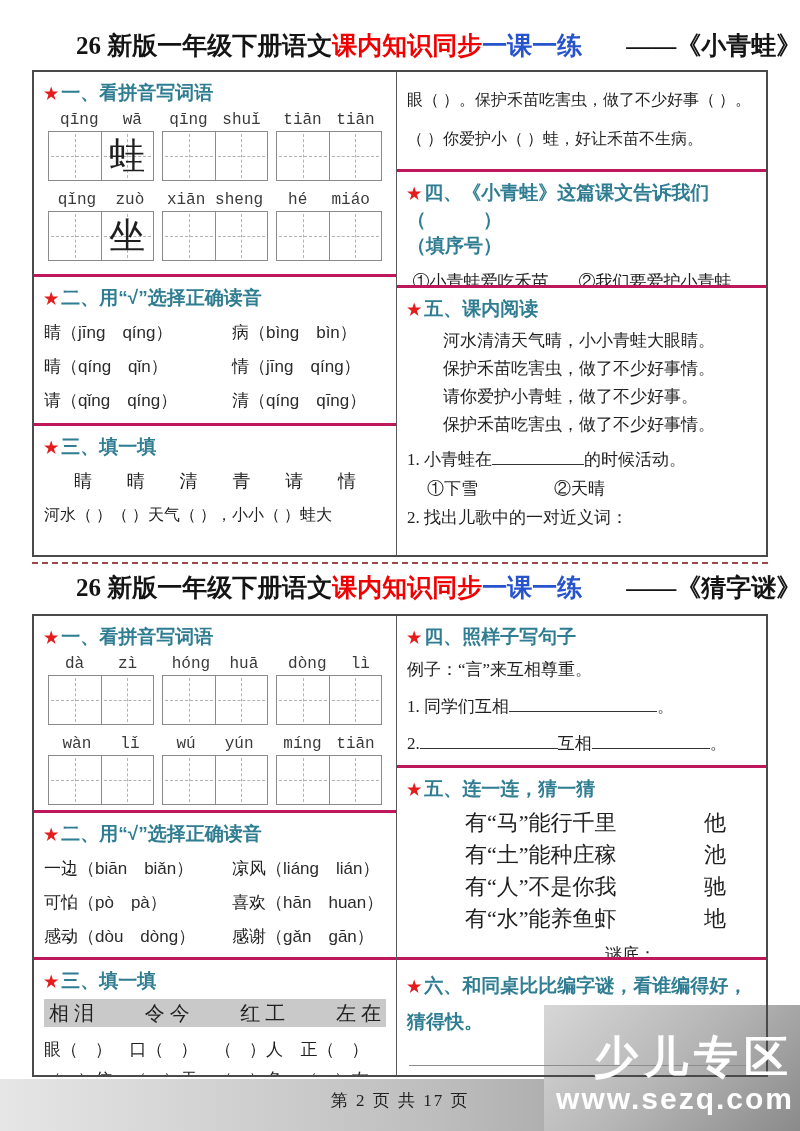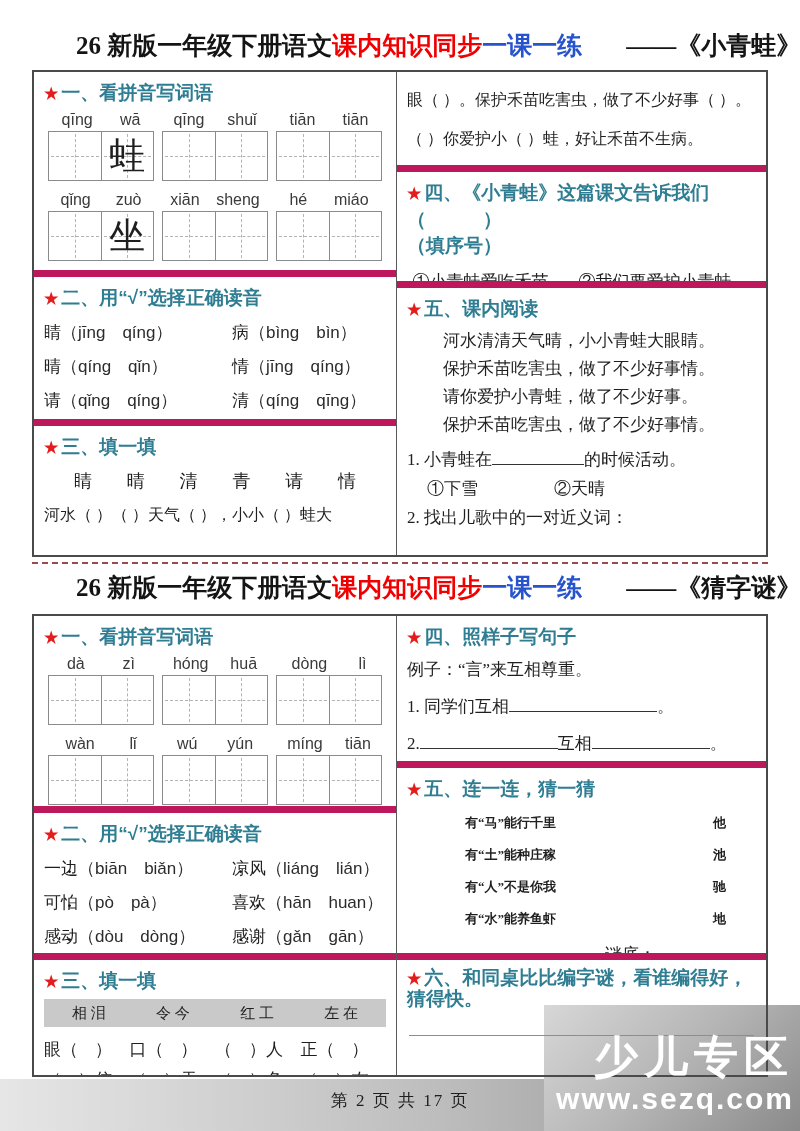--- a/index.html
+++ b/index.html
@@ -15,68 +15,68 @@
   .t-blue{color:#2753cc;}
   .t-black{color:#141414;margin-left:44px;}
 
   
   .ws{display:flex;border:2px solid #4a4a4a;box-sizing:border-box;background:transparent;}
   .ws1{height:487px;margin-top:4px;}
   .ws2{height:463px;}
   .col{box-sizing:border-box;display:flex;flex-direction:column;}
   .col-l{width:363px;border-right:1.5px solid #5a5a5a;}
   .col-r{flex:1;}
-  .sec{box-sizing:border-box;padding:8px 10px 4px 10px;border-bottom:7px solid #be185d;overflow:hidden;}
+  .sec{box-sizing:border-box;padding:8px 10px 4px 10px;border-bottom:3px solid #be185d;overflow:hidden;}
   .sec.last{border-bottom:none;}
 
   .hdr{font-family:"Liberation Sans",sans-serif;font-weight:bold;color:#2f7d92;
        font-size:19px;line-height:26px;margin-bottom:4px;}
   .star{color:#e51c1c;font-size:16px;margin-right:3px;}
 
   
   .pwrow{display:flex;justify-content:space-between;padding:0 4px;margin-bottom:10px;}
   .pwgroup{width:106px;}
-  .pyline{display:flex;justify-content:space-around;font-family:Liberation Sans, sans-serif;
+  .pyline{display:flex;justify-content:space-around;font-family:Liberation Mono, monospace;
           font-size:16px;color:#3a3a3a;margin-bottom:2px;}
   .gridbox{display:flex;border:1px solid #8a8a8a;}
   .cell{position:relative;width:52px;height:48px;}
   .cell + .cell{border-left:1px solid #8a8a8a;}
   .cell::before{content:"";position:absolute;left:50%;top:2px;bottom:2px;border-left:1px dashed #b3b3b3;}
   .cell::after{content:"";position:absolute;top:50%;left:2px;right:2px;border-top:1px dashed #b3b3b3;}
   .hanzi{position:relative;z-index:1;display:block;text-align:center;font-size:36px;line-height:48px;}
 
   
   .choice-grid{display:grid;grid-template-columns:55% 45%;font-size:17px;}
   .choice-grid .ci{line-height:34px;white-space:nowrap;}
   .opts{font-family:"Liberation Sans",sans-serif;color:#2b2b2b;margin-top:20px;}
   .ud{position:relative;}
   .ud::after{content:"·";position:absolute;left:50%;transform:translateX(-50%);bottom:-0.62em;
              font-weight:bold;color:#111;}
 
   
   .bank1{display:flex;justify-content:space-between;padding:0 30px;margin:8px 0;font-size:18px;}
   .fill-line{font-size:16px;white-space:nowrap;line-height:28px;}
   .bank2{background:#c9c9c9;display:flex;justify-content:space-between;
-         padding:1px 28px;margin:4px 0 8px;font-size:15px;line-height:26px;gap:38px;}
+         padding:1px 5px;margin:4px 0 8px;font-size:20px;line-height:26px;gap:38px;}
   .fill4{display:grid;grid-template-columns:1fr 1fr 1fr 1fr;font-size:17px;}
   .fill4 .fc{line-height:30px;white-space:nowrap;}
 
   
   .contline{font-size:16px;line-height:39px;white-space:nowrap;}
   .optrow{display:grid;grid-template-columns:47% 53%;font-size:17px;}
   .optrow .oi{line-height:30px;white-space:nowrap;text-align:center;}
   .poem{margin-left:36px;font-size:17px;line-height:28px;}
   .qline{font-size:17px;line-height:29px;}
   .qindent{margin-left:20px;}
   .blank{display:inline-block;border-bottom:1px solid #333;height:1.05em;vertical-align:baseline;}
   .ansline{border-bottom:1px solid #8d8d8d;margin:6px 2px 0;}
 
   
   .linkrow{display:flex;justify-content:space-between;padding:0 30px 0 58px;
-           font-size:13px;line-height:32px;font-weight:bold;}
+           font-size:22px;line-height:32px;}
   .riddle{text-align:right;padding-right:14px;font-size:17px;margin-top:6px;}
 
   
   .dash-sep{border-top:2px dashed #9b4a4a;margin:5px 0 2px;}
 
   
   .footer{position:relative;z-index:2;text-align:center;font-size:17px;margin-top:12px;letter-spacing:2px;}
   .bband{position:absolute;left:0;bottom:0;width:800px;height:52px;z-index:0;
          background:linear-gradient(to right,#e6e6e6 0%,#bdbdbd 55%,#8f8f8f 100%);}
   .cwm{position:absolute;right:0;bottom:0;width:256px;height:126px;z-index:0;
@@ -410,21 +410,21 @@
               <span>驰</span>
             </div>
           <div class="linkrow">
               <span>有“水”能养鱼虾</span>
               <span>地</span>
             </div>
           <div class="riddle"><span>谜底：</span><span class="blank" style="width:86px"></span></div>
         </div>
 
         <div class="sec last" style="height:116px">
-          <div class="hdr" style="line-height:20px"><span class="star">★</span><span>六、和同桌比比编字谜，看谁编得好，猜得快。</span></div>
+          <div class="hdr" style="line-height:35px"><span class="star">★</span><span>六、和同桌比比编字谜，看谁编得好，猜得快。</span></div>
           <div class="ansline" style="margin-top:26px"></div>
         </div>
       </div>
     </div>
 
     <div class="footer">第 2 页  共 17 页</div>
   </div>
 </div>
 
 </body></html>

